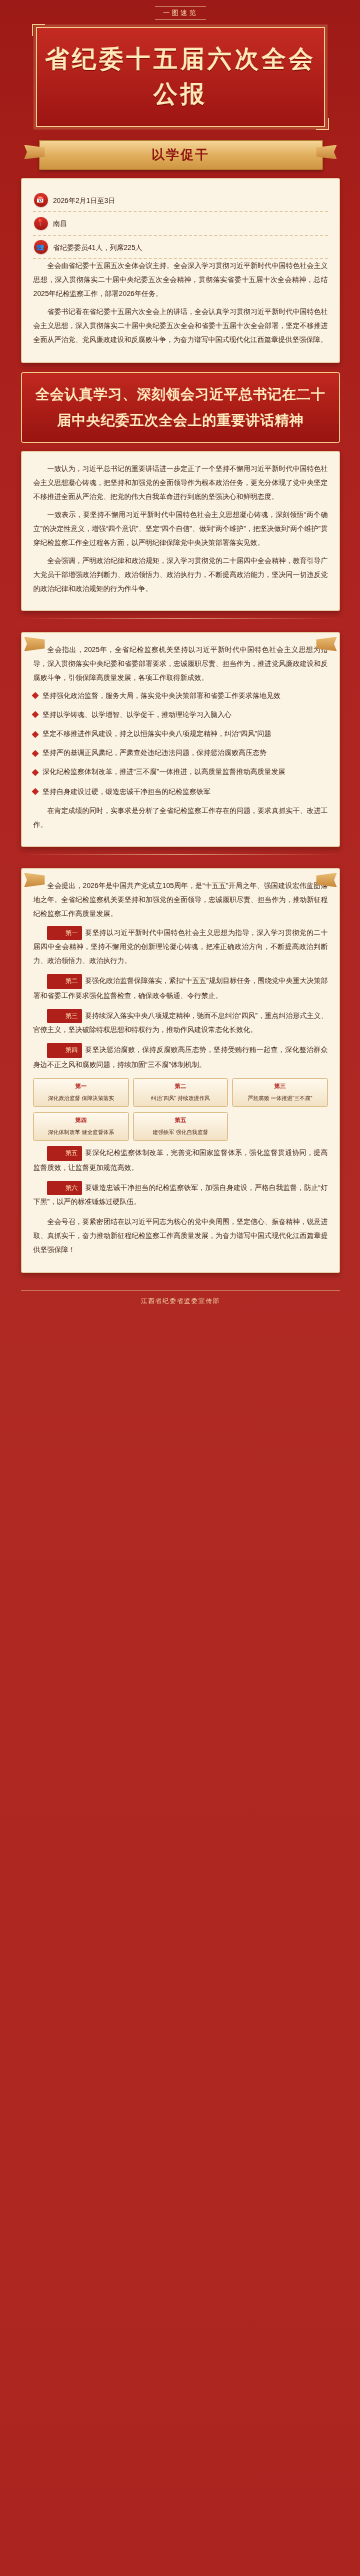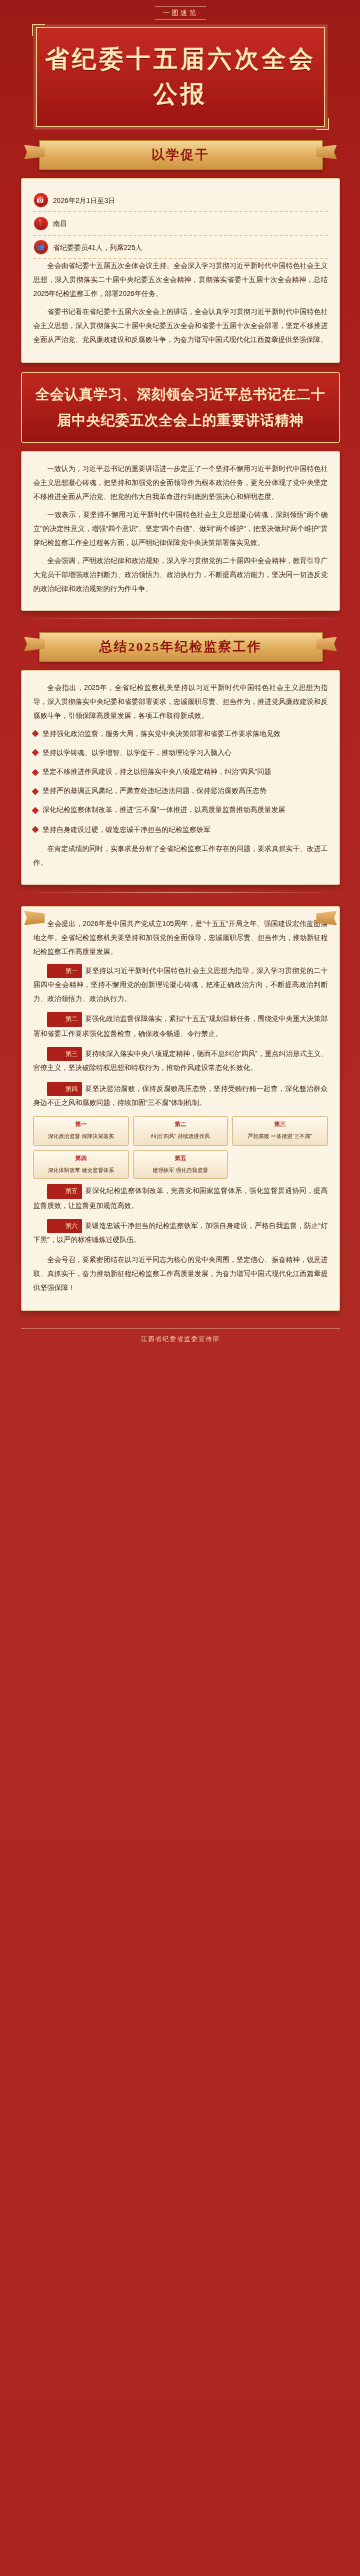--- a/index.html
+++ b/index.html
@@ -280,23 +280,20 @@
     <p>一致认为，习近平总书记的重要讲话进一步定正了一个坚持不懈用习近平新时代中国特色社会主义思想凝心铸魂，把坚持和加强党的全面领导作为根本政治任务，更充分体现了党中央坚定不移推进全面从严治党、把党的伟大自我革命进行到底的坚强决心和鲜明态度。</p>
     <p>一致表示，要坚持不懈用习近平新时代中国特色社会主义思想凝心铸魂，深刻领悟“两个确立”的决定性意义，增强“四个意识”、坚定“四个自信”、做到“两个维护”，把坚决做到“两个维护”贯穿纪检监察工作全过程各方面，以严明纪律保障党中央决策部署落实见效。</p>
     <p>全会强调，严明政治纪律和政治规矩，深入学习贯彻党的二十届四中全会精神，教育引导广大党员干部增强政治判断力、政治领悟力、政治执行力，不断提高政治能力，坚决同一切违反党的政治纪律和政治规矩的行为作斗争。</p>
   </div>
 
   <div class="deco-line"></div>
 
   <div class="plaque">
     <div class="wing l"></div>
     <div class="wing r"></div>
-    <div class="bar">
-        <h2>总结2025年纪检监察工作</h2>
-      </div>
   </div>
 
   <div class="card">
     <p>全会指出，2025年，全省纪检监察机关坚持以习近平新时代中国特色社会主义思想为指导，深入贯彻落实中央纪委和省委部署要求，忠诚履职尽责、担当作为，推进党风廉政建设和反腐败斗争，引领保障高质量发展，各项工作取得新成效。</p>
 
     <div class="bullet">
       <div class="dot"></div>
       <div class="btxt">坚持强化政治监督，服务大局，落实党中央决策部署和省委工作要求落地见效</div>
     </div>
     <div class="bullet">

